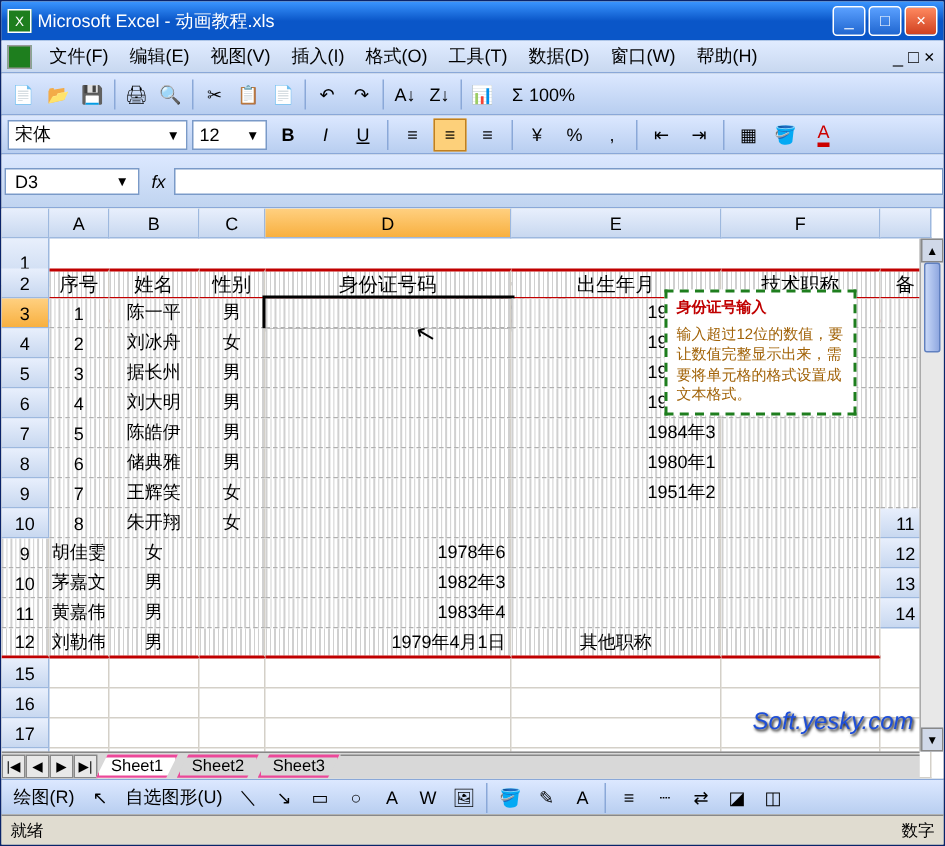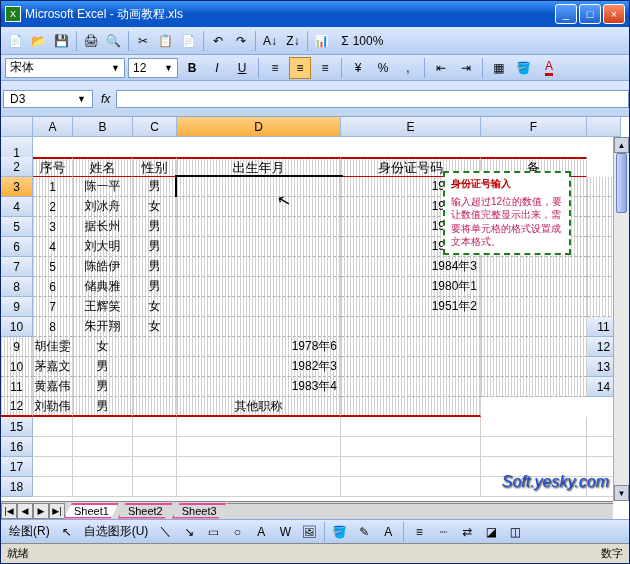--- a/index.html
+++ b/index.html
@@ -38,21 +38,21 @@
       background:
         repeating-linear-gradient(90deg, #d0d0d0 0 1px, transparent 1px 3px),
         #fff; }
   .data-cell { border-bottom:1px dashed #b0b0b0;
       background:
         repeating-linear-gradient(90deg, #d0d0d0 0 1px, transparent 1px 3px),
         #fff; }
   .selected-hdr { background: linear-gradient(#ffd080,#f8b040) !important; }
   .tooltip { position:absolute; top: 54px; left: 442px; width:128px; border:2px dashed #1e7e1e; background:#fff; padding:4px 6px; font-size:10px; line-height:1.35; z-index:10;}
   .tooltip .tt-title { color:#c00000; font-weight:bold; margin-bottom:4px;}
-  .tooltip .tt-body { color:#be185d; }
+  .tooltip .tt-body { color:#a16207; }
   .cursor { position:absolute; top:74px; left:276px; font-size:16px; color:#000; z-index:20; transform:rotate(-15deg);}
   .sheet-tabs { height:18px; background:#d8d8d8; display:flex; align-items:center; font-size:11px; border-top:1px solid #888;}
   .tabnav { display:flex; gap:0; }
   .tabnav-btn { width:16px;height:16px;border:1px solid #888;background:#e8e8e8;display:flex;align-items:center;justify-content:center;cursor:pointer;font-size:9px;}
   .sheet-tab { height:16px; padding:0 8px; border:2px solid #ec4899; background:#fff; margin-left:-1px; cursor:pointer; display:flex;align-items:center;
       clip-path: polygon(8px 0, 100% 0, calc(100% - 8px) 100%, 0 100%);}
   .sheet-tab.inactive { background:#d8d8d8; }
   .draw-toolbar { height:24px; background: linear-gradient(#dce8ff,#b8cef0); display:flex;align-items:center;padding:0 4px;gap:2px; border-top:1px solid #8aa8d8;}
   .statusbar { height:20px; background:#e0dcd0; display:flex;align-items:center;padding:0 6px;font-size:11px;justify-content:space-between; border-top:1px solid #888;}
   .watermark { position:absolute; bottom:28px; right:20px; color:#1d4ed8; font-style:italic; font-size:16px; text-shadow:1px 1px 2px #000; z-index:5;}
@@ -68,20 +68,34 @@
   <div class="titlebar">
     <div class="ticon">X</div>
     <div class="title">Microsoft Excel - 动画教程.xls</div>
     <div class="winbtns">
       <div class="winbtn">_</div>
       <div class="winbtn">□</div>
       <div class="winbtn close">×</div>
     </div>
   </div>
 
+  <div class="menubar">
+    <div class="micon"></div>
+    <div class="menuitem">文件(F)</div>
+    <div class="menuitem">编辑(E)</div>
+    <div class="menuitem">视图(V)</div>
+    <div class="menuitem">插入(I)</div>
+    <div class="menuitem">格式(O)</div>
+    <div class="menuitem">工具(T)</div>
+    <div class="menuitem">数据(D)</div>
+    <div class="menuitem">窗口(W)</div>
+    <div class="menuitem">帮助(H)</div>
+    <div style="flex:1"></div>
+    <div class="menuitem" style="padding:0 2px;">_ □ ×</div>
+  </div>
 
   <div class="toolbar">
     <div class="tbtn">📄</div>
     <div class="tbtn">📂</div>
     <div class="tbtn">💾</div>
     <div class="tsep"></div>
     <div class="tbtn">🖨</div>
     <div class="tbtn">🔍</div>
     <div class="tsep"></div>
     <div class="tbtn">✂</div>
@@ -159,22 +173,23 @@
       <div class="hdr">F</div>
       <div class="hdr"></div>
 
       <div class="rowh" style="height:32px;">1</div>
       <div class="cell title-row">晓风公司员工花名册</div>
 
       <div class="rowh">2</div>
       <div class="cell header-cell">序号</div>
       <div class="cell header-cell">姓名</div>
       <div class="cell header-cell">性别</div>
+      <div class="cell header-cell">身份证号码</div>
       <div class="cell header-cell">出生年月</div>
-      <div class="cell header-cell">身份证号码</div>
+      <div class="cell header-cell">技术职称</div>
       <div class="cell header-cell">备</div>
     </div>
 
     <div id="data-rows" class="grid" style="grid-auto-rows:20px;">
         <div class="rowh selected-hdr">3</div>
         <div class="cell data-cell center">1</div>
         <div class="cell data-cell center">陈一平</div>
         <div class="cell data-cell center">男</div>
         <div class="cell data-cell center" style="outline: rgb(0, 0, 0) solid 2px;"></div>
         <div class="cell data-cell right">1963年4</div>
@@ -257,20 +272,21 @@
         <div class="cell data-cell center">男</div>
         <div class="cell data-cell center"></div>
         <div class="cell data-cell right">1983年4</div>
         <div class="cell data-cell center"></div>
         <div class="cell data-cell"></div>
         <div class="rowh">14</div>
         <div class="cell data-cell center" style="border-bottom: 2px solid rgb(192, 0, 0);">12</div>
         <div class="cell data-cell center" style="border-bottom: 2px solid rgb(192, 0, 0);">刘勒伟</div>
         <div class="cell data-cell center" style="border-bottom: 2px solid rgb(192, 0, 0);">男</div>
         <div class="cell data-cell center" style="border-bottom: 2px solid rgb(192, 0, 0);"></div>
+        <div class="cell data-cell right" style="border-bottom: 2px solid rgb(192, 0, 0);">1979年4月1日</div>
         <div class="cell data-cell center" style="border-bottom: 2px solid rgb(192, 0, 0);">其他职称</div>
         <div class="cell data-cell" style="border-bottom: 2px solid rgb(192, 0, 0);"></div>
       </div>
 
     <div id="empty-rows" class="grid" style="grid-auto-rows:20px;">
         <div class="rowh">15</div>
         <div class="cell"></div>
         <div class="cell"></div>
         <div class="cell"></div>
         <div class="cell"></div>

